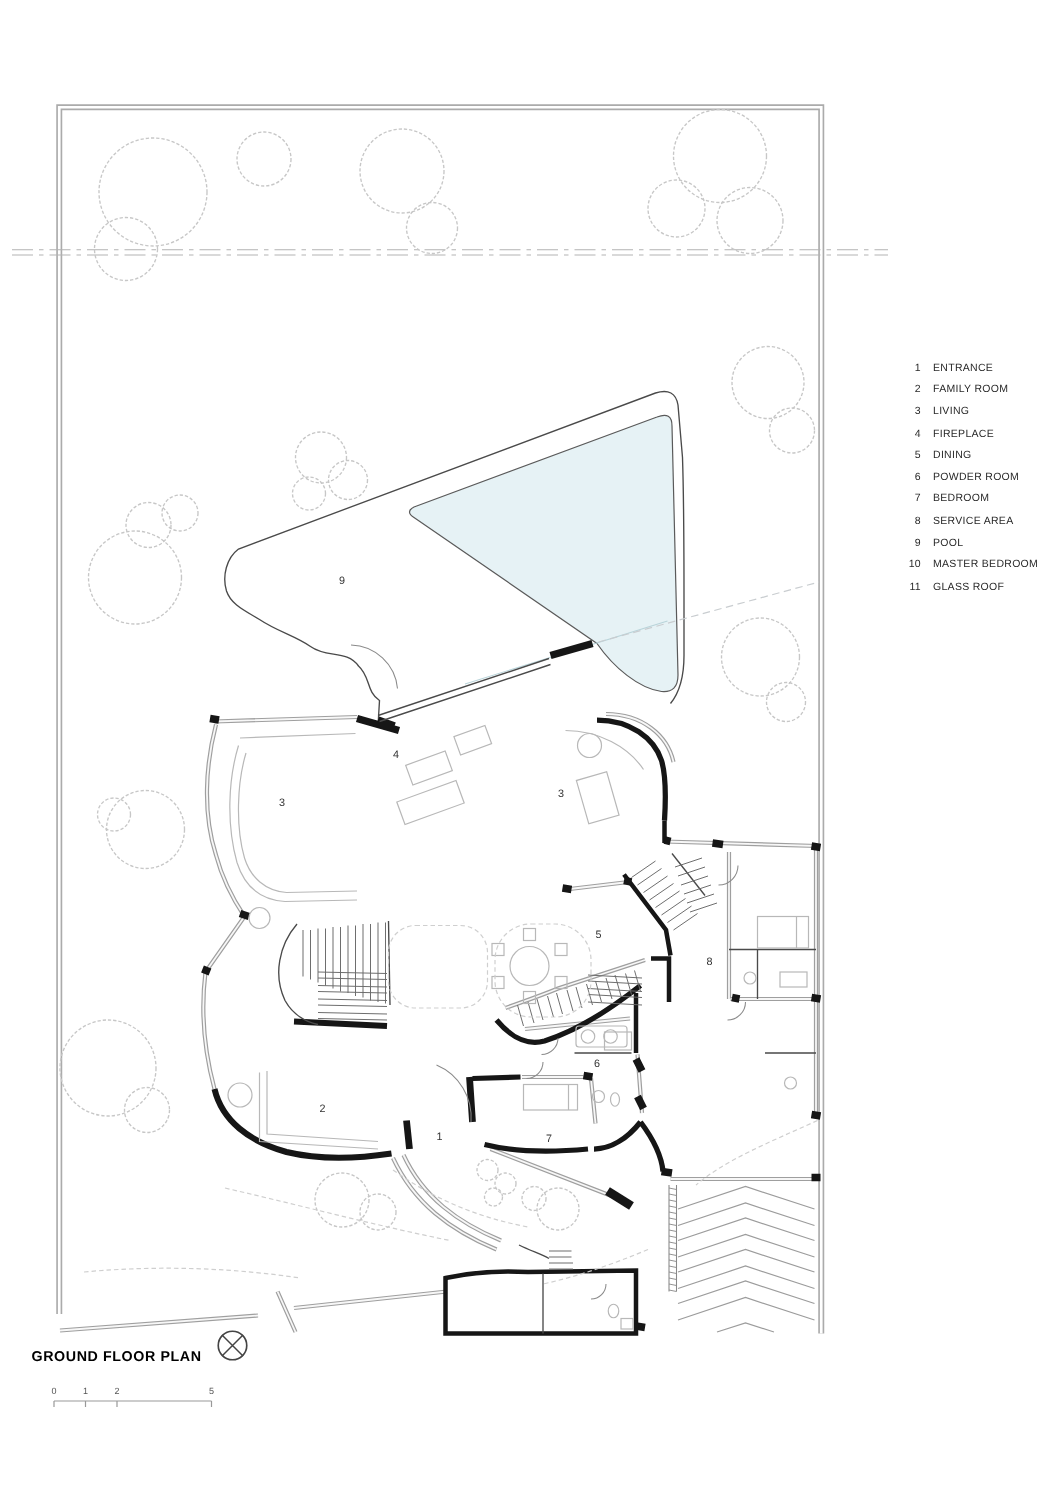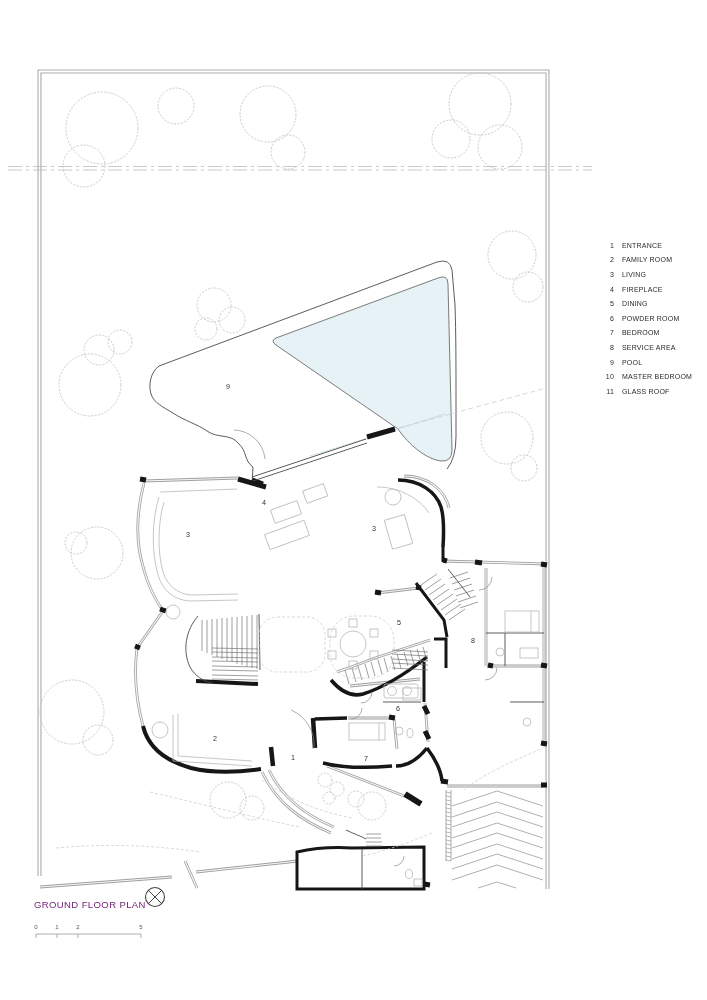--- a/index.html
+++ b/index.html
@@ -21,21 +21,21 @@
   .chev{stroke:#9c9c9c;stroke-width:0.8;fill:none;}
   .setb{stroke:#b3b3b3;stroke-width:0.7;fill:none;stroke-dasharray:14 4 3 4;}
   .rlabel{font-family:"Liberation Sans",sans-serif;font-size:7.2px;fill:#333;text-anchor:middle;}
   
   .legend{position:absolute;left:604px;top:238px;display:grid;grid-auto-rows:14.6px;
           align-items:center;font-size:7px;color:#2a2a2a;letter-spacing:0.2px;}
   .legend .row{display:flex;align-items:center;}
   .legend .num{display:inline-block;width:10px;text-align:right;}
   .legend .lab{margin-left:8px;white-space:nowrap;}
   
-  .titleblock{position:absolute;left:34px;top:899px;color:#701a75;}
+  .titleblock{position:absolute;left:21px;top:899px;color:#000000;font-weight:bold;}
   .tb-title{font-size:9.5px;letter-spacing:0.4px;}
   .scalebar{position:absolute;left:30px;top:920px;}
   .scnum{font-family:"Liberation Sans",sans-serif;font-size:6px;fill:#555;text-anchor:middle;}
   .scln{stroke:#999;stroke-width:0.8;fill:none;}
 </style>
 </head>
 <body>
 
 <div class="sheet">
 

